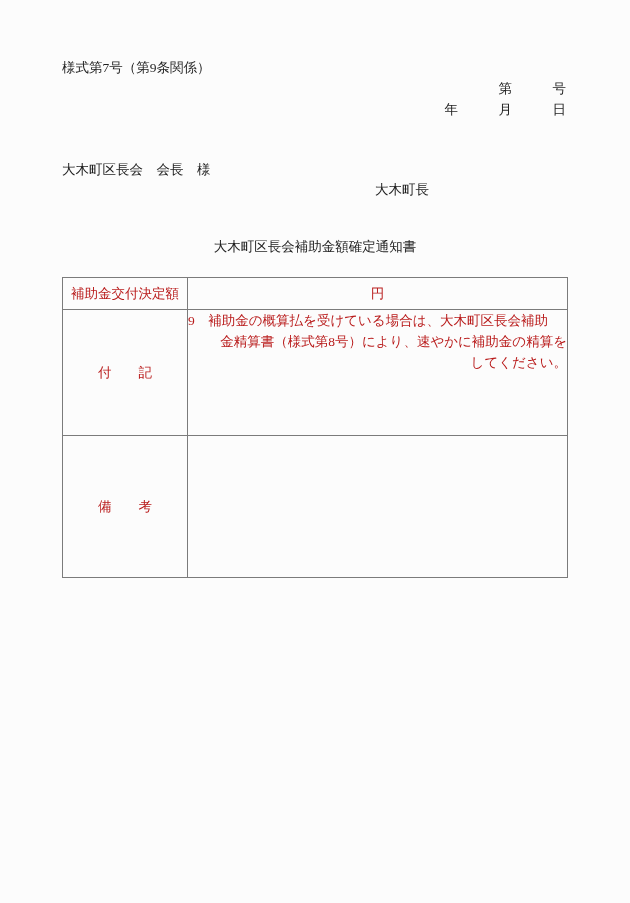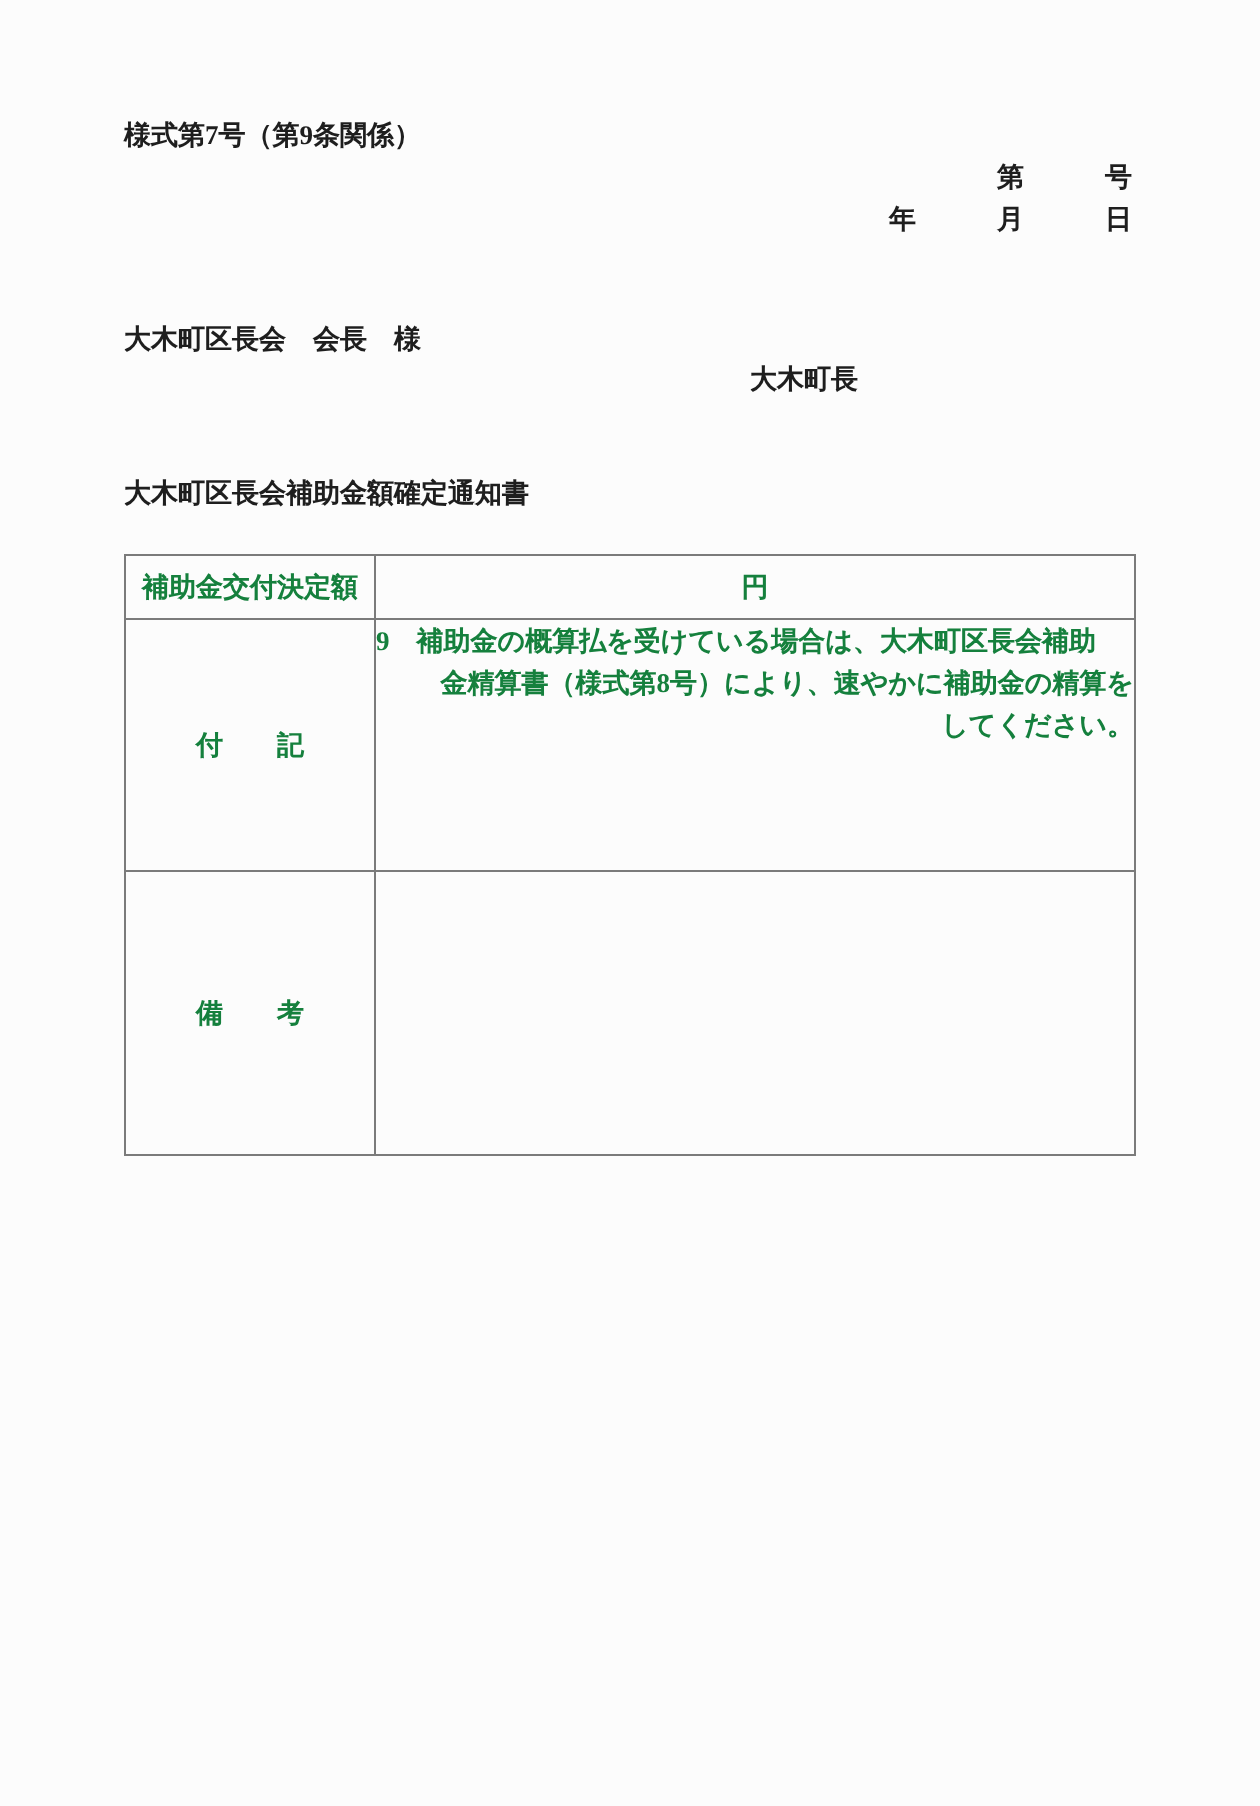--- a/index.html
+++ b/index.html
@@ -12,60 +12,59 @@
     width: 630px;
     height: 903px;
     margin: 0 auto;
     background: #fcfcfc;
     box-sizing: border-box;
     padding: 58px 62px 0 62px;
     font-family: "Liberation Serif", "DejaVu Serif", serif;
     font-size: 13.5px;
     color: #1e1e1e;
     overflow: hidden;
-    font-weight: bold;
   }
   .form-number {
     line-height: 20px;
   }
   .number-date-block {
     text-align: right;
     line-height: 21px;
     padding-right: 2px;
   }
   .addressee {
     margin-top: 40px;
     line-height: 20px;
   }
   .sender {
     padding-left: 313px;
     line-height: 20px;
   }
   .doc-title {
     margin-top: 37px;
-    text-align: left;
+    text-align: center;
     line-height: 20px;
   }
   .body-paragraph {
     margin-top: 36px;
     line-height: 21px;
   }
   .body-line {
     white-space: nowrap;
   }
   table.notice-table {
     margin-top: 20px;
     border-collapse: collapse;
     table-layout: fixed;
     width: 506px;
   }
   table.notice-table td {
     border: 1px solid #7b7b7b;
     font-size: 13.5px;
-    color: #15803d;
+    color: #b91c1c;
     padding: 0;
   }
   td.cell-label {
     width: 124px;
     text-align: center;
     vertical-align: middle;
   }
   td.cell-value {
     text-align: center;
     vertical-align: middle;

